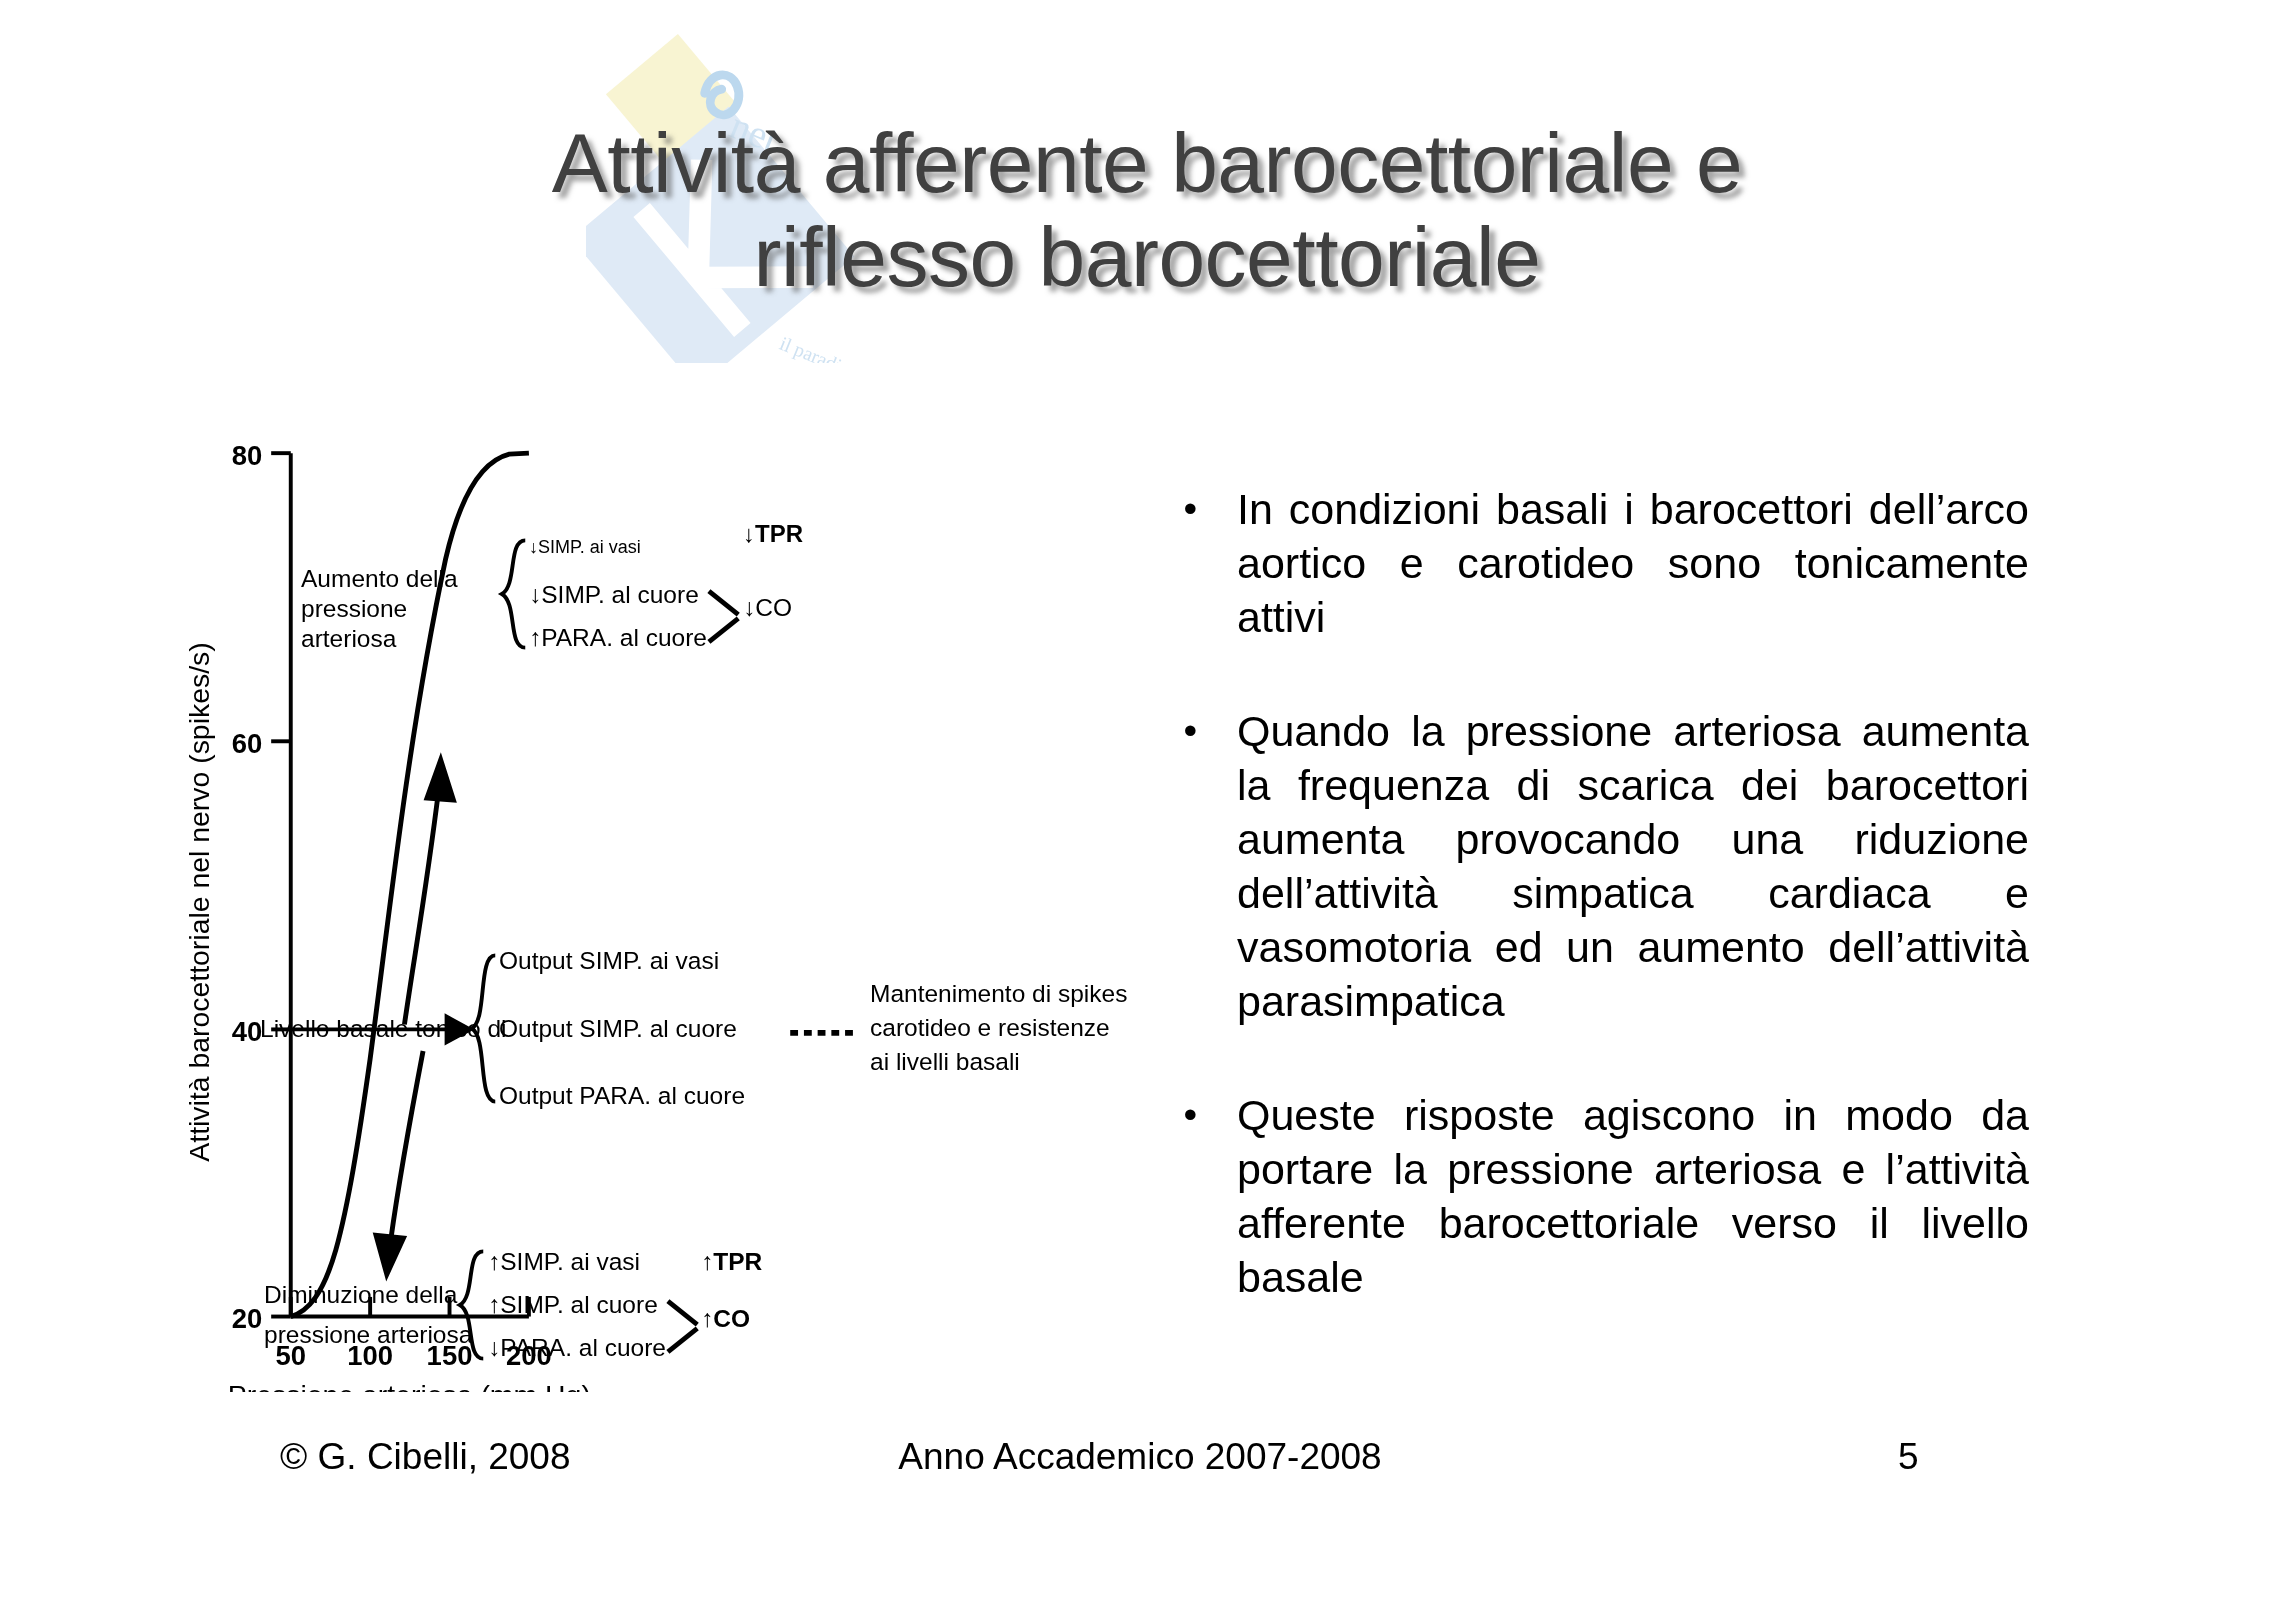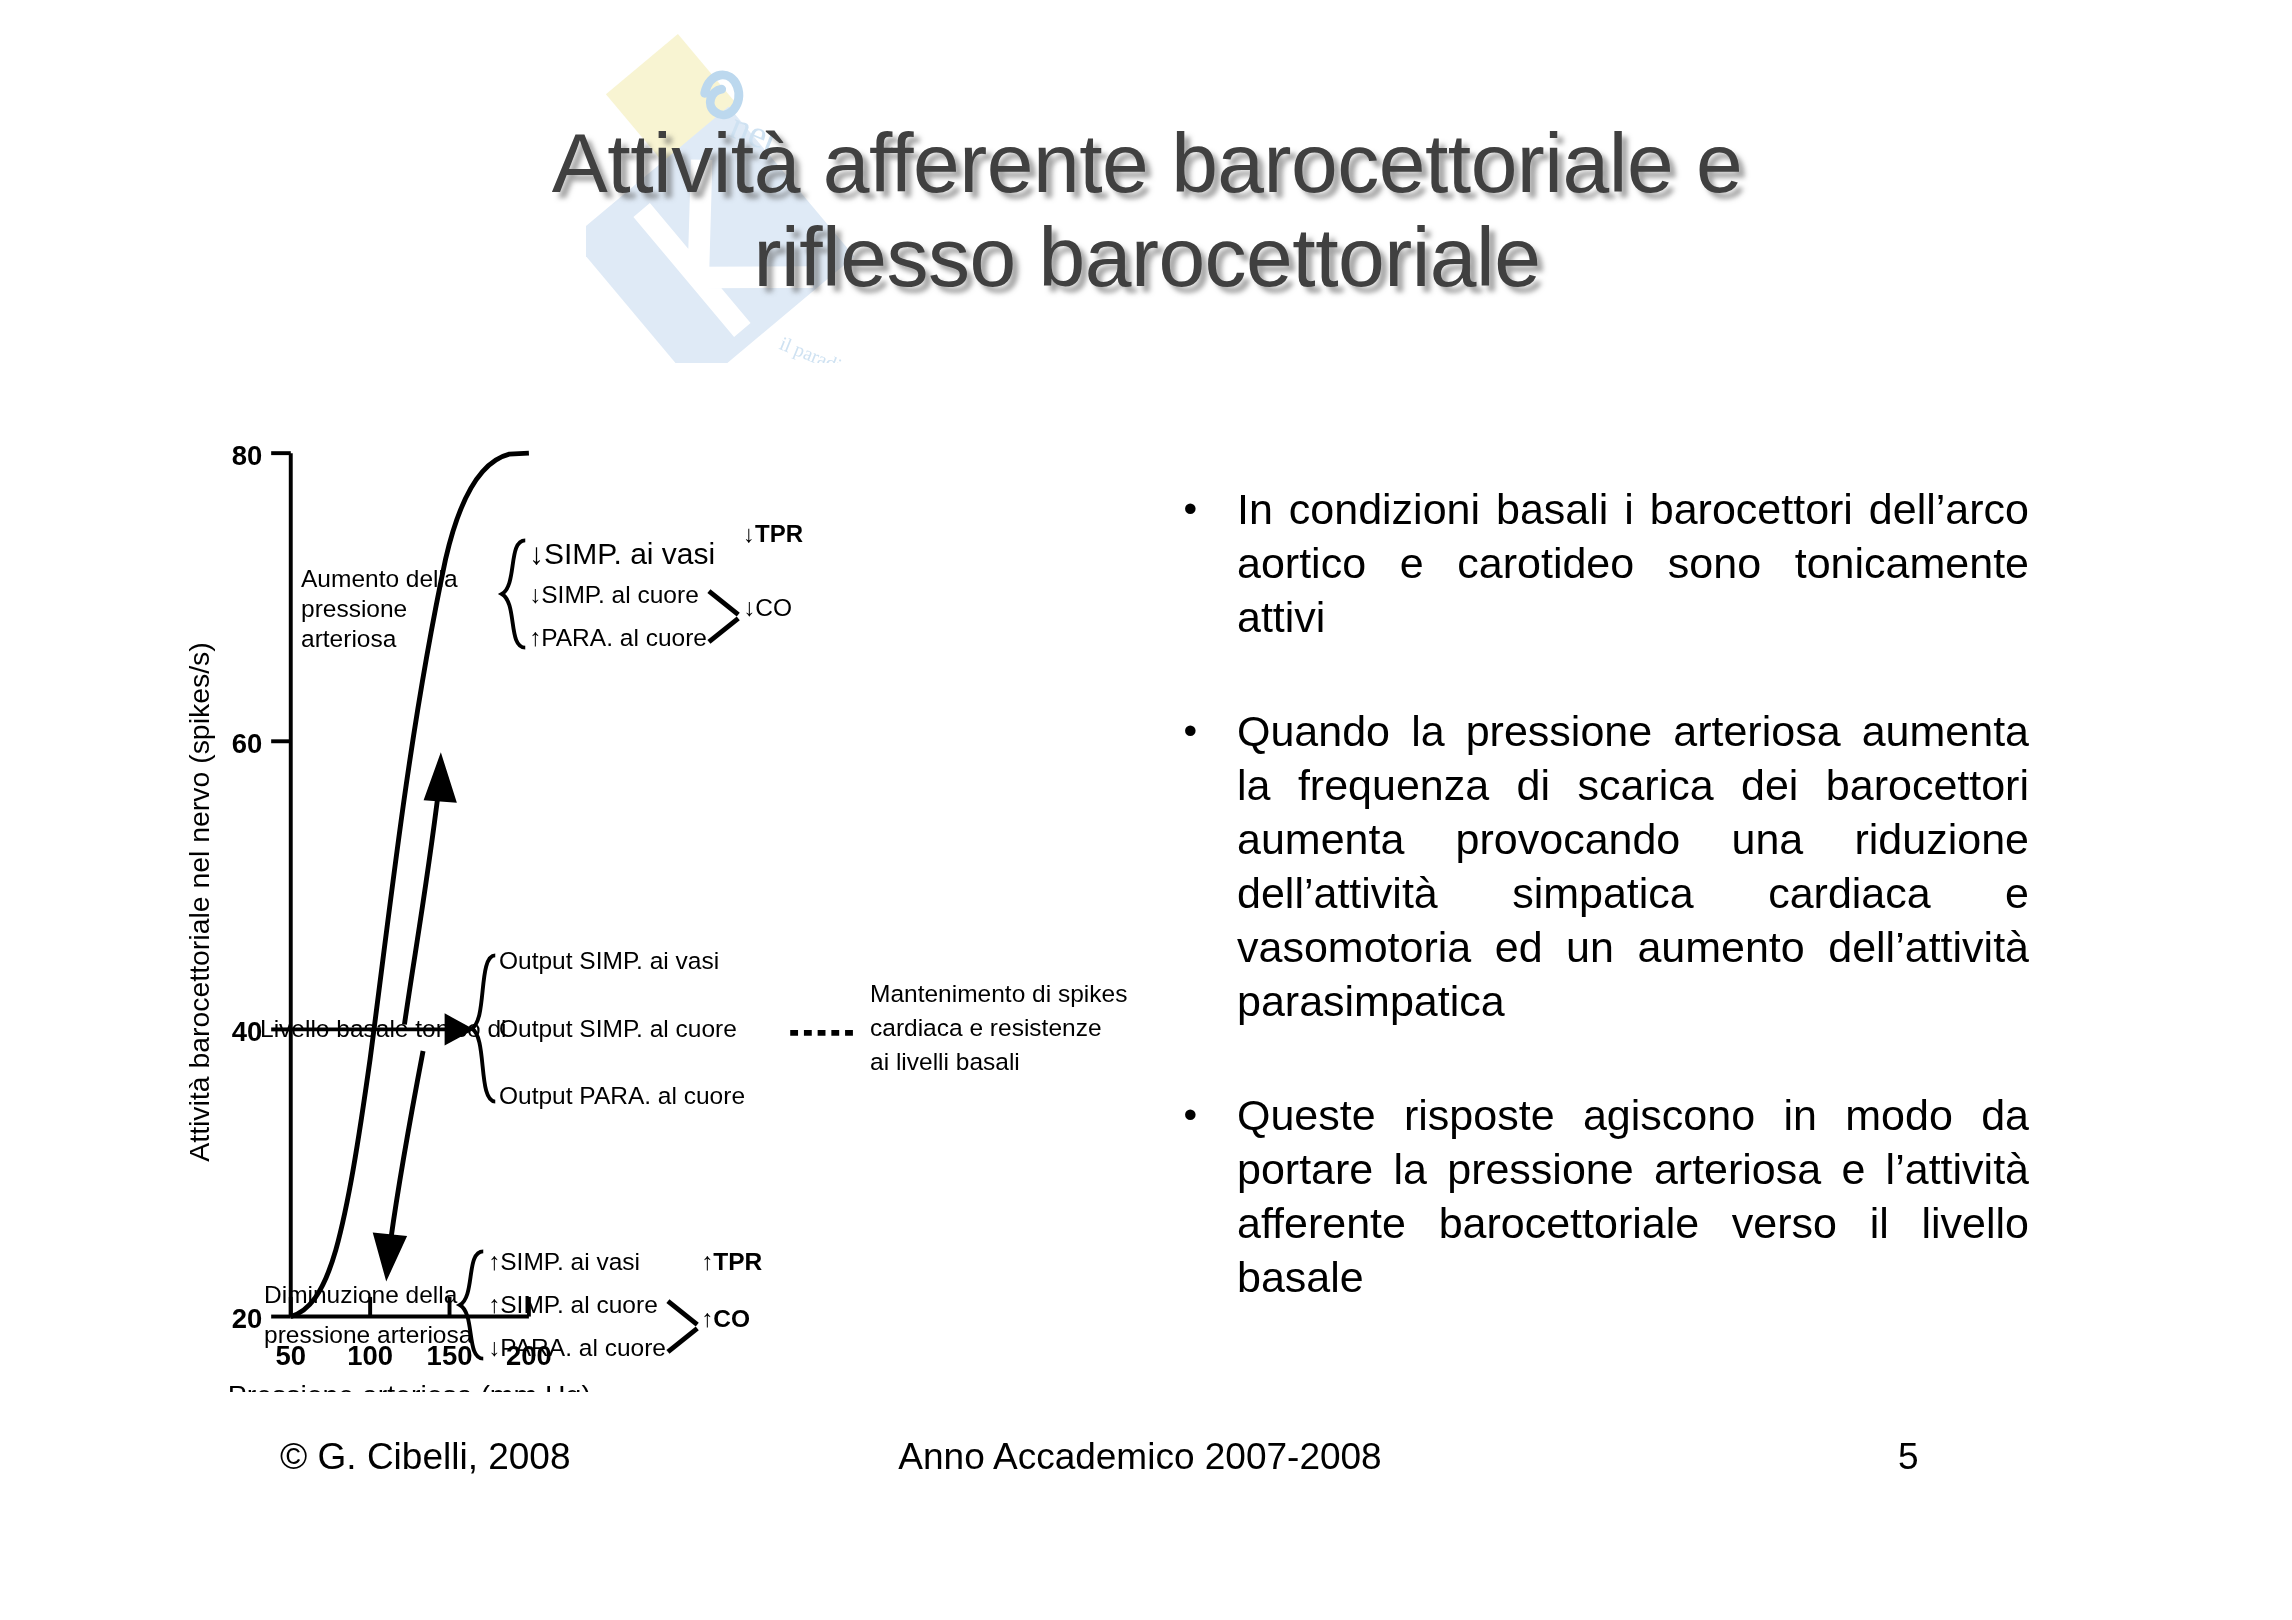--- a/index.html
+++ b/index.html
@@ -208,21 +208,21 @@
     </svg>
 
     <div style="position:absolute;left:0;top:0;width:990px;height:980px;">
 
       <div style="position:absolute;left:125px;top:152px;width:196px;font-size:24.5px;line-height:30px;">Aumento della pressione arteriosa</div>
 
       <svg style="position:absolute;left:320px;top:124px;" width="39" height="116" viewBox="0 0 40 118">
         <path d="M30 4 C 12 4, 22 50, 6 59 C 22 68, 12 114, 30 114" fill="none" stroke="#000" stroke-width="4"></path>
       </svg>
 
-      <div style="position:absolute;left:353px;top:125px;font-size:30px;white-space:nowrap;">
+      <div style="position:absolute;left:353px;top:125px;font-size:18px;white-space:nowrap;">
         <span style="font-weight:bold;">↓</span><span>SIMP. ai vasi</span>
       </div>
       <div style="position:absolute;left:353px;top:169px;font-size:24.5px;white-space:nowrap;">
         <span style="font-weight:bold;">↓</span><span>SIMP. al cuore</span>
       </div>
       <div style="position:absolute;left:353px;top:212px;font-size:24.5px;white-space:nowrap;">
         <span style="font-weight:bold;">↑</span><span>PARA. al cuore</span>
       </div>
 
       <div style="position:absolute;left:567px;top:108px;font-size:24px;font-weight:bold;white-space:nowrap;">
@@ -246,21 +246,21 @@
       <div style="position:absolute;left:323px;top:535px;font-size:24.5px;white-space:nowrap;">Output SIMP. ai vasi</div>
       <div style="position:absolute;left:323px;top:603px;font-size:24.5px;white-space:nowrap;">Output SIMP. al cuore</div>
       <div style="position:absolute;left:323px;top:670px;font-size:24.5px;white-space:nowrap;">Output PARA. al cuore</div>
 
       <svg style="position:absolute;left:612px;top:616px;" width="73" height="9.8" viewBox="0 0 74 10">
         <line x1="2" y1="5" x2="72" y2="5" stroke="#000" stroke-width="6" stroke-dasharray="8 6"></line>
       </svg>
 
       <div style="position:absolute;left:694px;top:565px;font-size:24.5px;line-height:34px;white-space:nowrap;">
         <div>Mantenimento di spikes</div>
-        <div>cardiaca e resistenze</div>
+        <div>carotideo e resistenze</div>
         <div>ai livelli basali</div>
       </div>
 
       <div style="position:absolute;left:88px;top:863px;width:211px;font-size:24.5px;line-height:40px;">Diminuzione della pressione arteriosa</div>
 
       <svg style="position:absolute;left:278px;top:835px;" width="39" height="116" viewBox="0 0 40 118">
         <path d="M30 4 C 12 4, 22 50, 6 59 C 22 68, 12 114, 30 114" fill="none" stroke="#000" stroke-width="4"></path>
       </svg>
 
       <div style="position:absolute;left:312px;top:836px;font-size:24.5px;white-space:nowrap;">

